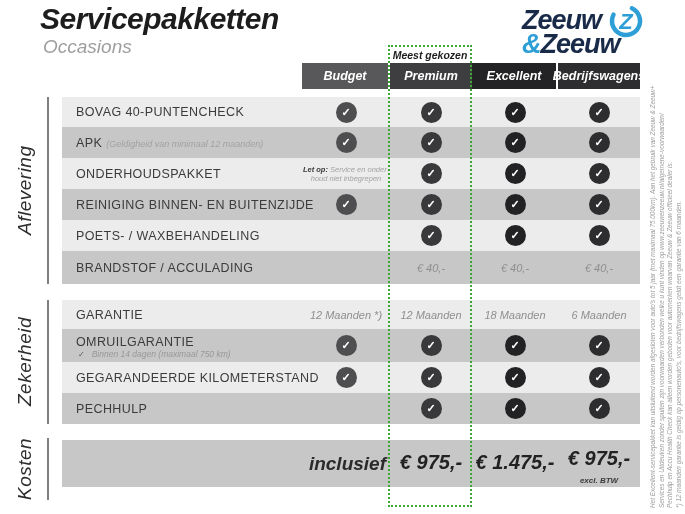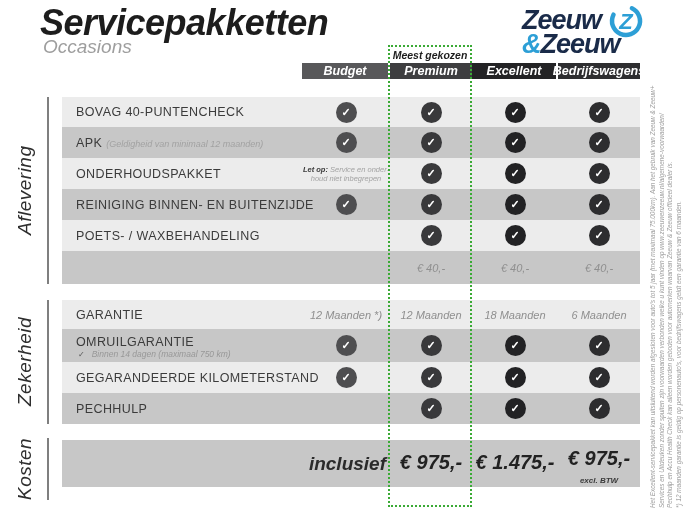--- a/index.html
+++ b/index.html
@@ -1,29 +1,29 @@
 <!DOCTYPE html>
 <html style="--accent_green: #3aaa35; --logo_navy: #1a2b49; --logo_blue: #2d9fd6; --header_budget: #58585a; --header_premium: #3e3e40; --header_excellent: #232325; --header_bedrijfswagens: #2e2e30; --row_light: #ececec; --row_dark: #c7c7c7; --check_budget: #4e4e50; --check_premium: #39393b; --check_excellent: #222224; --check_bedrijfswagens: #2d2d2f;"><head>
 <meta charset="utf-8">
 <style>
   html,body{margin:0;padding:0;}
   body{
     width:685px;height:514px;position:relative;background:#fff;overflow:hidden;
     font-family:"Liberation Sans", sans-serif;
   }
   
-  .page-title{position:absolute;left:40px;top:2px;font-size:36px;font-weight:bold;font-style:italic;color:#1d1d1d;letter-spacing:-0.5px;}
+  .page-title{position:absolute;left:40px;top:2px;font-size:30px;font-weight:bold;font-style:italic;color:#1d1d1d;letter-spacing:-0.5px;}
   .page-subtitle{position:absolute;left:43px;top:36px;font-size:19px;font-style:italic;color:#9e9e9e;}
   .logo{position:absolute;left:522px;top:5px;width:130px;height:54px;}
   .logo .l1{position:absolute;left:0;top:0;font-size:27px;font-weight:bold;font-style:italic;color:var(--logo_navy,#1a2b49);letter-spacing:-1px;}
   .logo .l2{position:absolute;left:0;top:24px;font-size:27px;font-weight:bold;font-style:italic;letter-spacing:-1px;color:var(--logo_navy,#1a2b49);}
   .logo .amp{color:var(--logo_blue,#2d9fd6);}
   .logo .mark{position:absolute;left:84px;top:-3px;width:40px;height:40px;}
   
-  .hdr{position:absolute;top:63px;height:16px;display:flex;align-items:center;justify-content:center;
+  .hdr{position:absolute;top:63px;height:26px;display:flex;align-items:center;justify-content:center;
        color:#fff;font-style:italic;font-weight:bold;font-size:12.5px;}
   .hdr-budget{left:302px;width:86px;background:var(--header_budget,#58585a);}
   .hdr-premium{left:390px;width:82px;background:var(--header_premium,#3e3e40);}
   .hdr-excellent{left:472px;width:84px;background:var(--header_excellent,#232325);}
   .hdr-bedrijfswagens{left:558px;width:82px;background:var(--header_bedrijfswagens,#2e2e30);}
   
   .badge{position:absolute;left:390px;top:47px;width:80px;height:16px;background:#fff;z-index:4;
          display:flex;align-items:center;justify-content:center;font-size:10.5px;font-weight:bold;font-style:italic;color:#1e1e1e;}
   .hl-overlay{position:absolute;left:388px;top:45px;width:84px;height:462px;box-sizing:border-box;
               border:2px dotted var(--accent_green,#3aaa35);z-index:5;pointer-events:none;}
@@ -169,20 +169,21 @@
       </div>
       <div class="cell col-2">
         <span class="check">✓</span>
       </div>
       <div class="cell col-3">
         <span class="check">✓</span>
       </div>
     </div>
 </div>
 <div class="trow row-dark" style="top:251px;height:33px;">
+  <div class="rlabel">BRANDSTOF / ACCULADING</div>
   <div class="cells">
       <div class="cell col-0"></div>
       <div class="cell col-1">
         <span class="cellval">€ 40,-</span>
       </div>
       <div class="cell col-2">
         <span class="cellval">€ 40,-</span>
       </div>
       <div class="cell col-3">
         <span class="cellval">€ 40,-</span>

